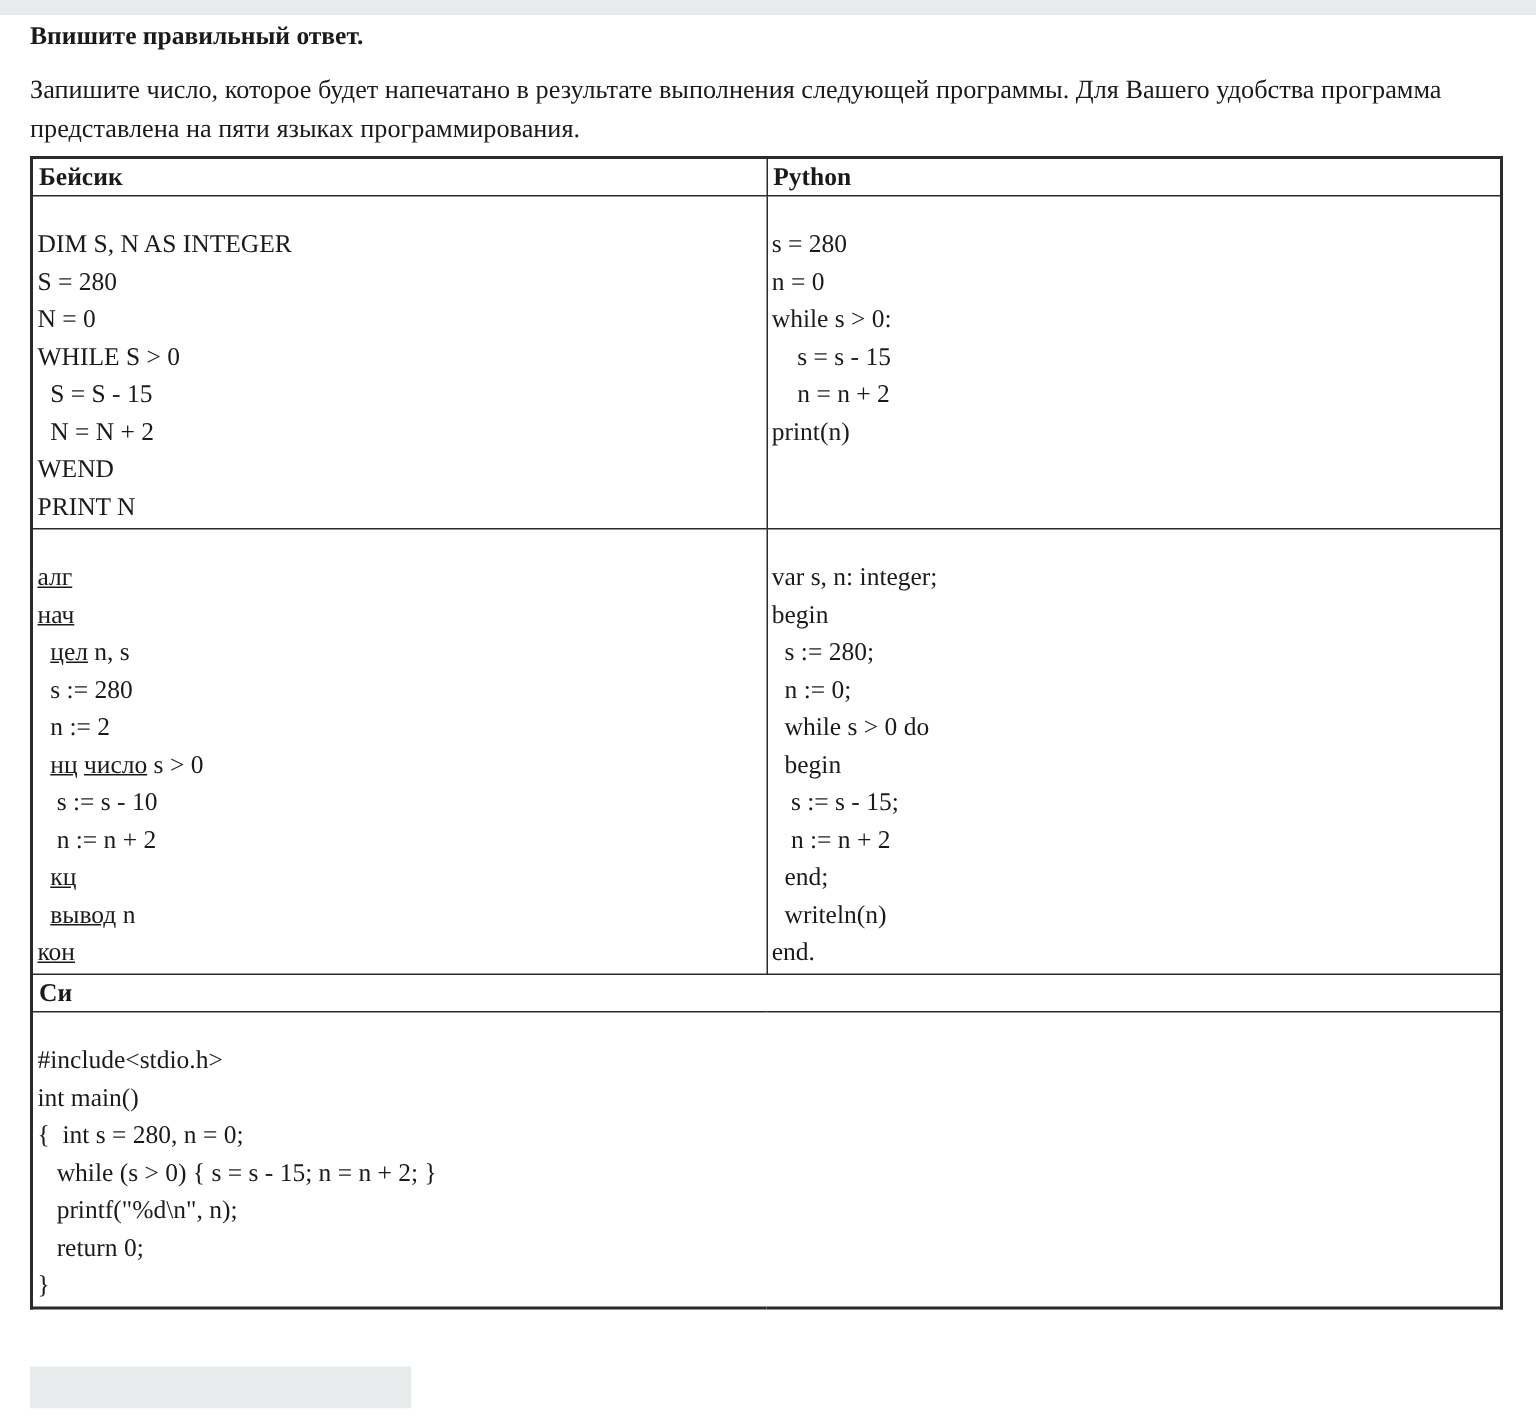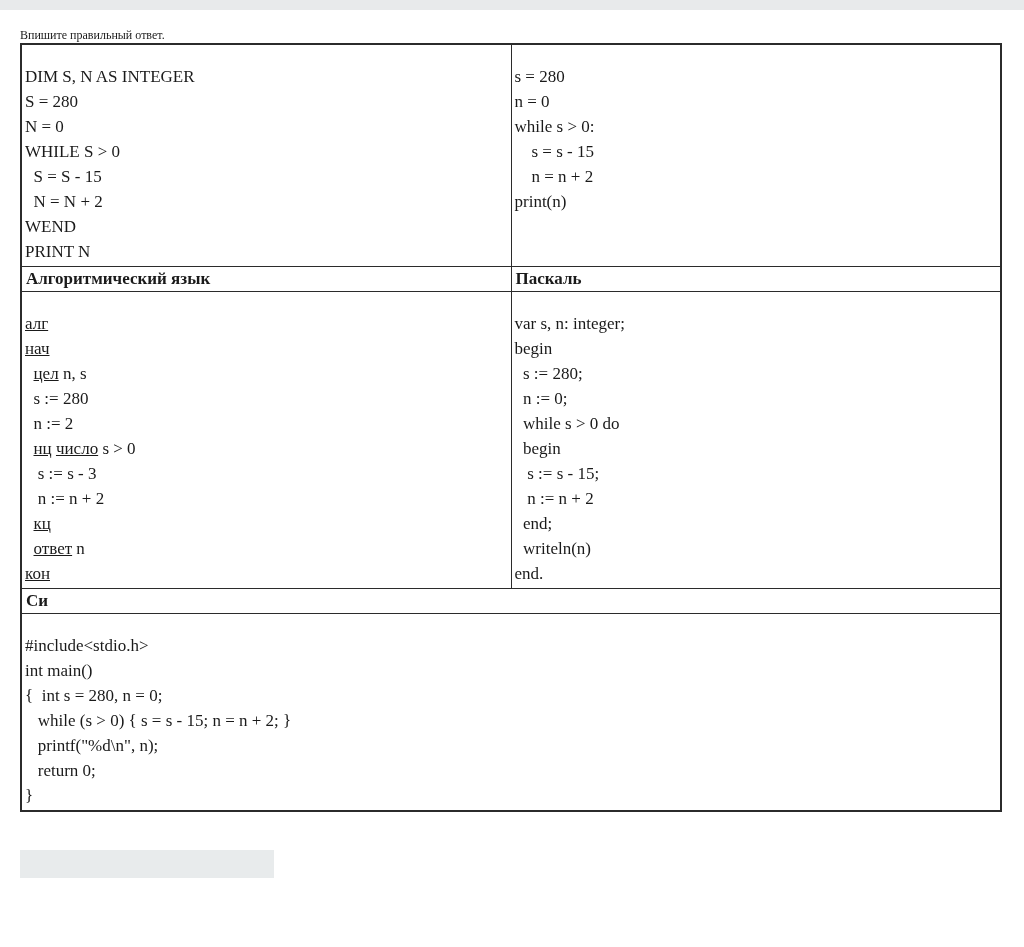--- a/index.html
+++ b/index.html
@@ -12,23 +12,23 @@
   }
   .topbar {
     height: 10px;
     background: #e8eaeb;
     width: 100%;
   }
   .content {
     padding: 0 22px 0 20px;
   }
   .title {
-    font-weight: normal;
-    font-size: 12px;
-    margin: 18px 0 0 0;
+    font-weight: bold;
+    font-size: 17px;
+    margin: 4px 0 0 0;
   }
   .task {
     font-size: 17.5px;
     line-height: 26px;
     margin: 12px 0 6px 0;
   }
   table.code-table {
     border-collapse: collapse;
     width: 982px;
     table-layout: fixed;
@@ -75,27 +75,32 @@
 </style>
 </head>
 <body>
 
 <div class="topbar"></div>
 
 <div class="content">
 
   <div class="title">Впишите правильный ответ.</div>
 
+  <p class="task">Запишите число, которое будет напечатано в результате выполнения следующей программы. Для Вашего удобства программа представлена на пяти языках программирования.</p>
 
   <table class="code-table">
     <colgroup>
         <col style="width:50%">
         <col style="width:50%">
       </colgroup>
     <tbody>
+      <tr>
+        <th>Бейсик</th>
+        <th>Python</th>
+      </tr>
       <tr>
         <td>
             <div class="code-line"><span>DIM S, N AS INTEGER</span></div>
             <div class="code-line"><span>S = 280</span></div>
             <div class="code-line"><span>N = 0</span></div>
             <div class="code-line"><span>WHILE S &gt; 0</span></div>
             <div class="code-line"><span>  S = S - 15</span></div>
             <div class="code-line"><span>  N = N + 2</span></div>
             <div class="code-line"><span>WEND</span></div>
             <div class="code-line"><span>PRINT N</span></div>
@@ -103,35 +108,31 @@
         <td>
             <div class="code-line"><span>s = 280</span></div>
             <div class="code-line"><span>n = 0</span></div>
             <div class="code-line"><span>while s &gt; 0:</span></div>
             <div class="code-line"><span>    s = s - 15</span></div>
             <div class="code-line"><span>    n = n + 2</span></div>
             <div class="code-line"><span>print(n)</span></div>
           </td>
       </tr>
       <tr>
-        <th>Алгоритмический язык</th>
-        <th>Паскаль</th>
-      </tr>
-      <tr>
         <td>
             <div class="code-line"><span class="kw">алг</span></div>
             <div class="code-line"><span class="kw">нач</span></div>
             <div class="code-line"><span>  </span><span class="kw">цел</span><span> n, s</span></div>
             <div class="code-line"><span>  s := 280</span></div>
             <div class="code-line"><span>  n := 2</span></div>
             <div class="code-line"><span>  </span><span class="kw">нц</span><span> </span><span class="kw">число</span><span> s &gt; 0</span></div>
-            <div class="code-line"><span>   s := s - 3</span></div>
+            <div class="code-line"><span>   s := s - 10</span></div>
             <div class="code-line"><span>   n := n + 2</span></div>
             <div class="code-line"><span>  </span><span class="kw">кц</span></div>
-            <div class="code-line"><span>  </span><span class="kw">ответ</span><span> n</span></div>
+            <div class="code-line"><span>  </span><span class="kw">вывод</span><span> n</span></div>
             <div class="code-line"><span class="kw">кон</span></div>
           </td>
         <td>
             <div class="code-line"><span>var s, n: integer;</span></div>
             <div class="code-line"><span>begin</span></div>
             <div class="code-line"><span>  s := 280;</span></div>
             <div class="code-line"><span>  n := 0;</span></div>
             <div class="code-line"><span>  while s &gt; 0 do</span></div>
             <div class="code-line"><span>  begin</span></div>
             <div class="code-line"><span>   s := s - 15;</span></div>

